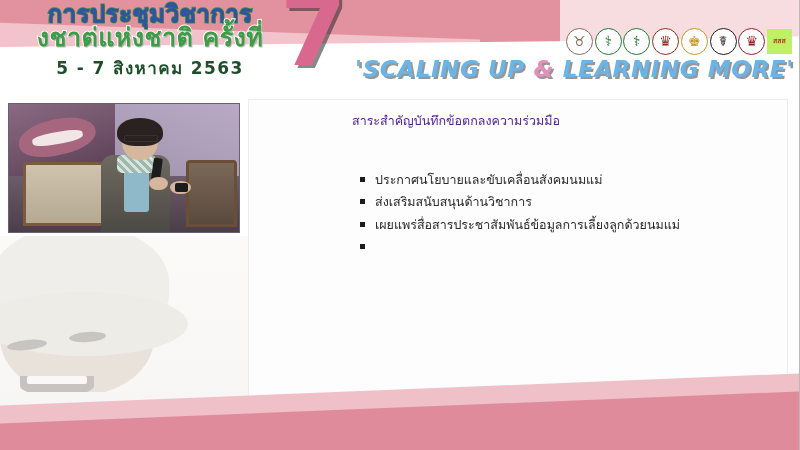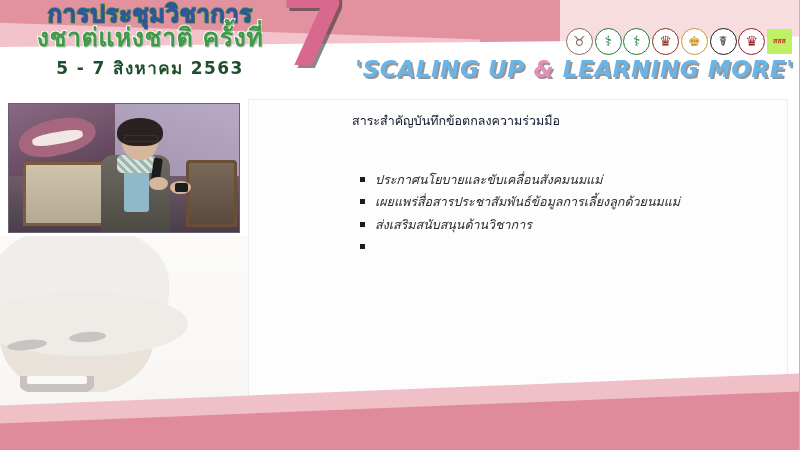--- a/index.html
+++ b/index.html
@@ -165,32 +165,31 @@
     background: #fdfdfd;
     z-index: 5;
     box-sizing: border-box;
   }
   .body-heading {
     position: absolute;
     left: 352px; top: 110px;
     width: 420px;
     z-index: 11;
     font-size: 12.5px;
-    color: #0f172a;
+    color: #4c1d95;
     line-height: 1.75;
   }
   .bullet-list {
     position: absolute;
     left: 360px; top: 170px;
     width: 420px;
     z-index: 11;
     margin: 0;
     padding: 0;
     list-style: none;
-    font-style: italic;
   }
   .bullet-item {
     position: relative;
     padding-left: 15px;
     margin-bottom: 2px;
     font-size: 12.5px;
     color: #2b2b2b;
     line-height: 1.62;
   }
   .bullet-item .sq {
@@ -441,22 +440,22 @@
     </div>
 
   <div class="content-frame"></div>
 
   <div class="body-heading">
     <div>สาระสำคัญบันทึกข้อตกลงความร่วมมือ</div>
   </div>
 
   <ul class="bullet-list">
       <li class="bullet-item"><span class="sq"></span><span>ประกาศนโยบายและขับเคลื่อนสังคมนมแม่</span></li>
+      <li class="bullet-item"><span class="sq"></span><span>ส่งเสริมสนับสนุนด้านวิชาการ</span></li>
       <li class="bullet-item"><span class="sq"></span><span>เผยแพร่สื่อสารประชาสัมพันธ์ข้อมูลการเลี้ยงลูกด้วยนมแม่</span></li>
-      <li class="bullet-item"><span class="sq"></span><span>ส่งเสริมสนับสนุนด้านวิชาการ</span></li>
       <li class="bullet-item"><span class="sq"></span></li>
     </ul>
 
   <div class="video-still">
     <div class="vs-bg-right"></div>
     <div class="vs-bg-left"></div>
     <div class="vs-lip"></div>
     <div class="vs-teeth"></div>
     <div class="vs-floor"></div>
     <div class="vs-chair-l"></div>

